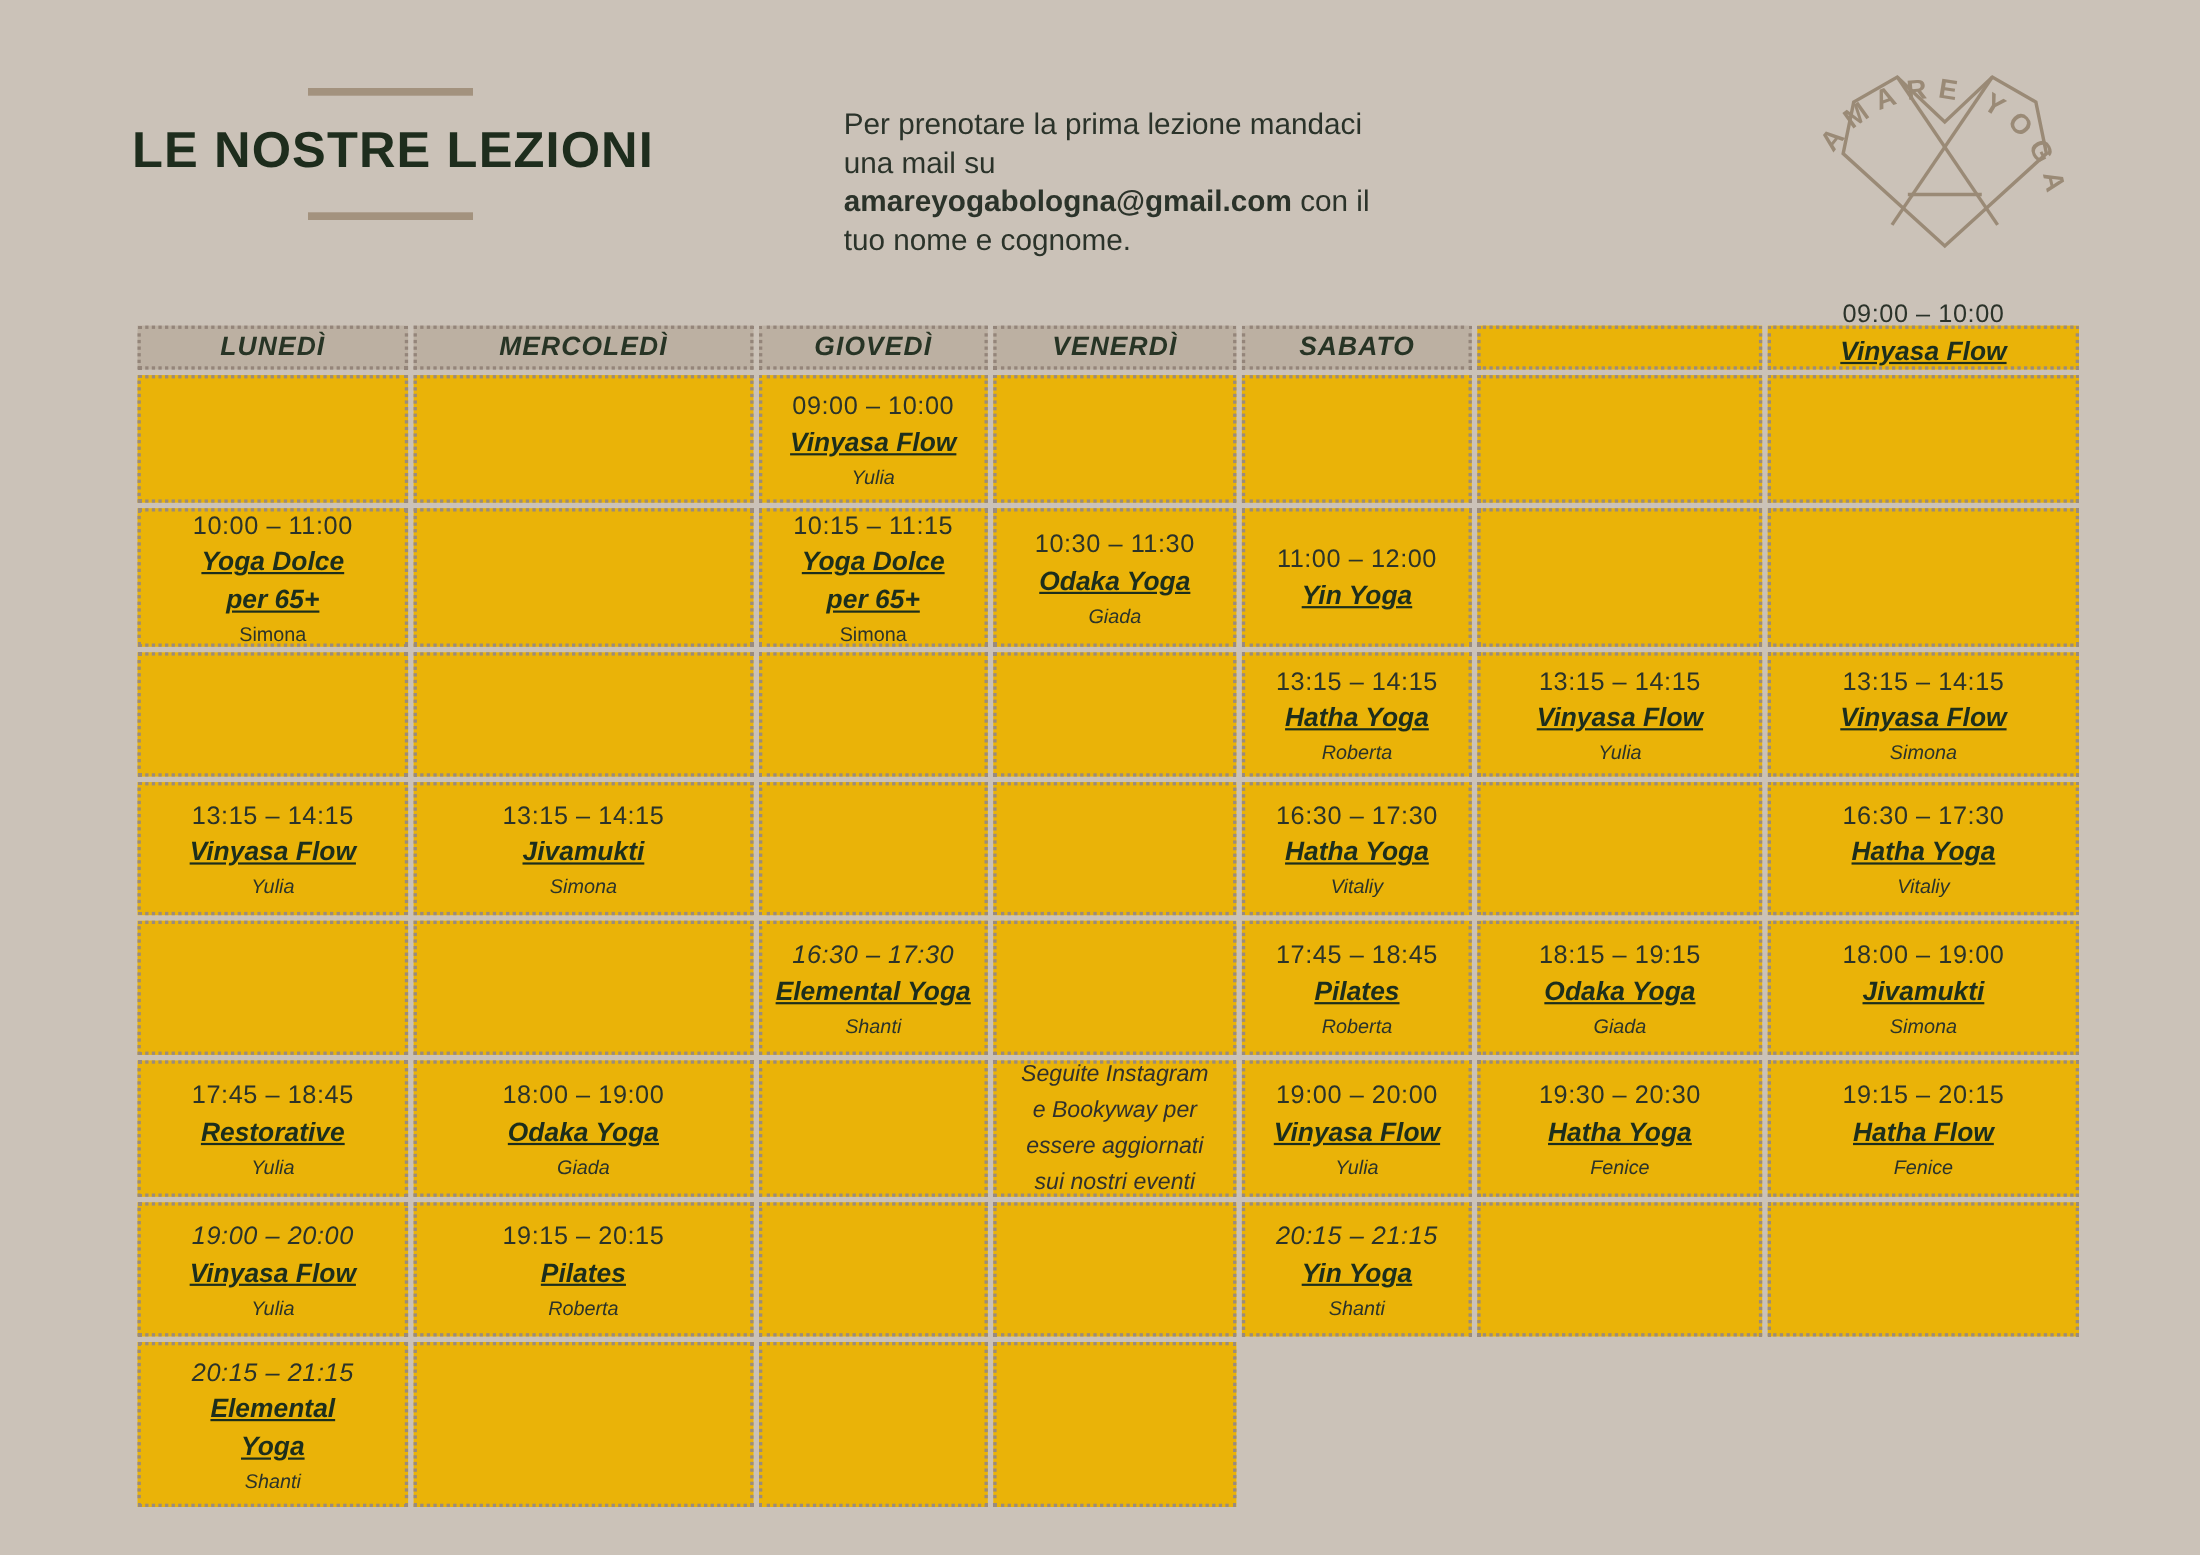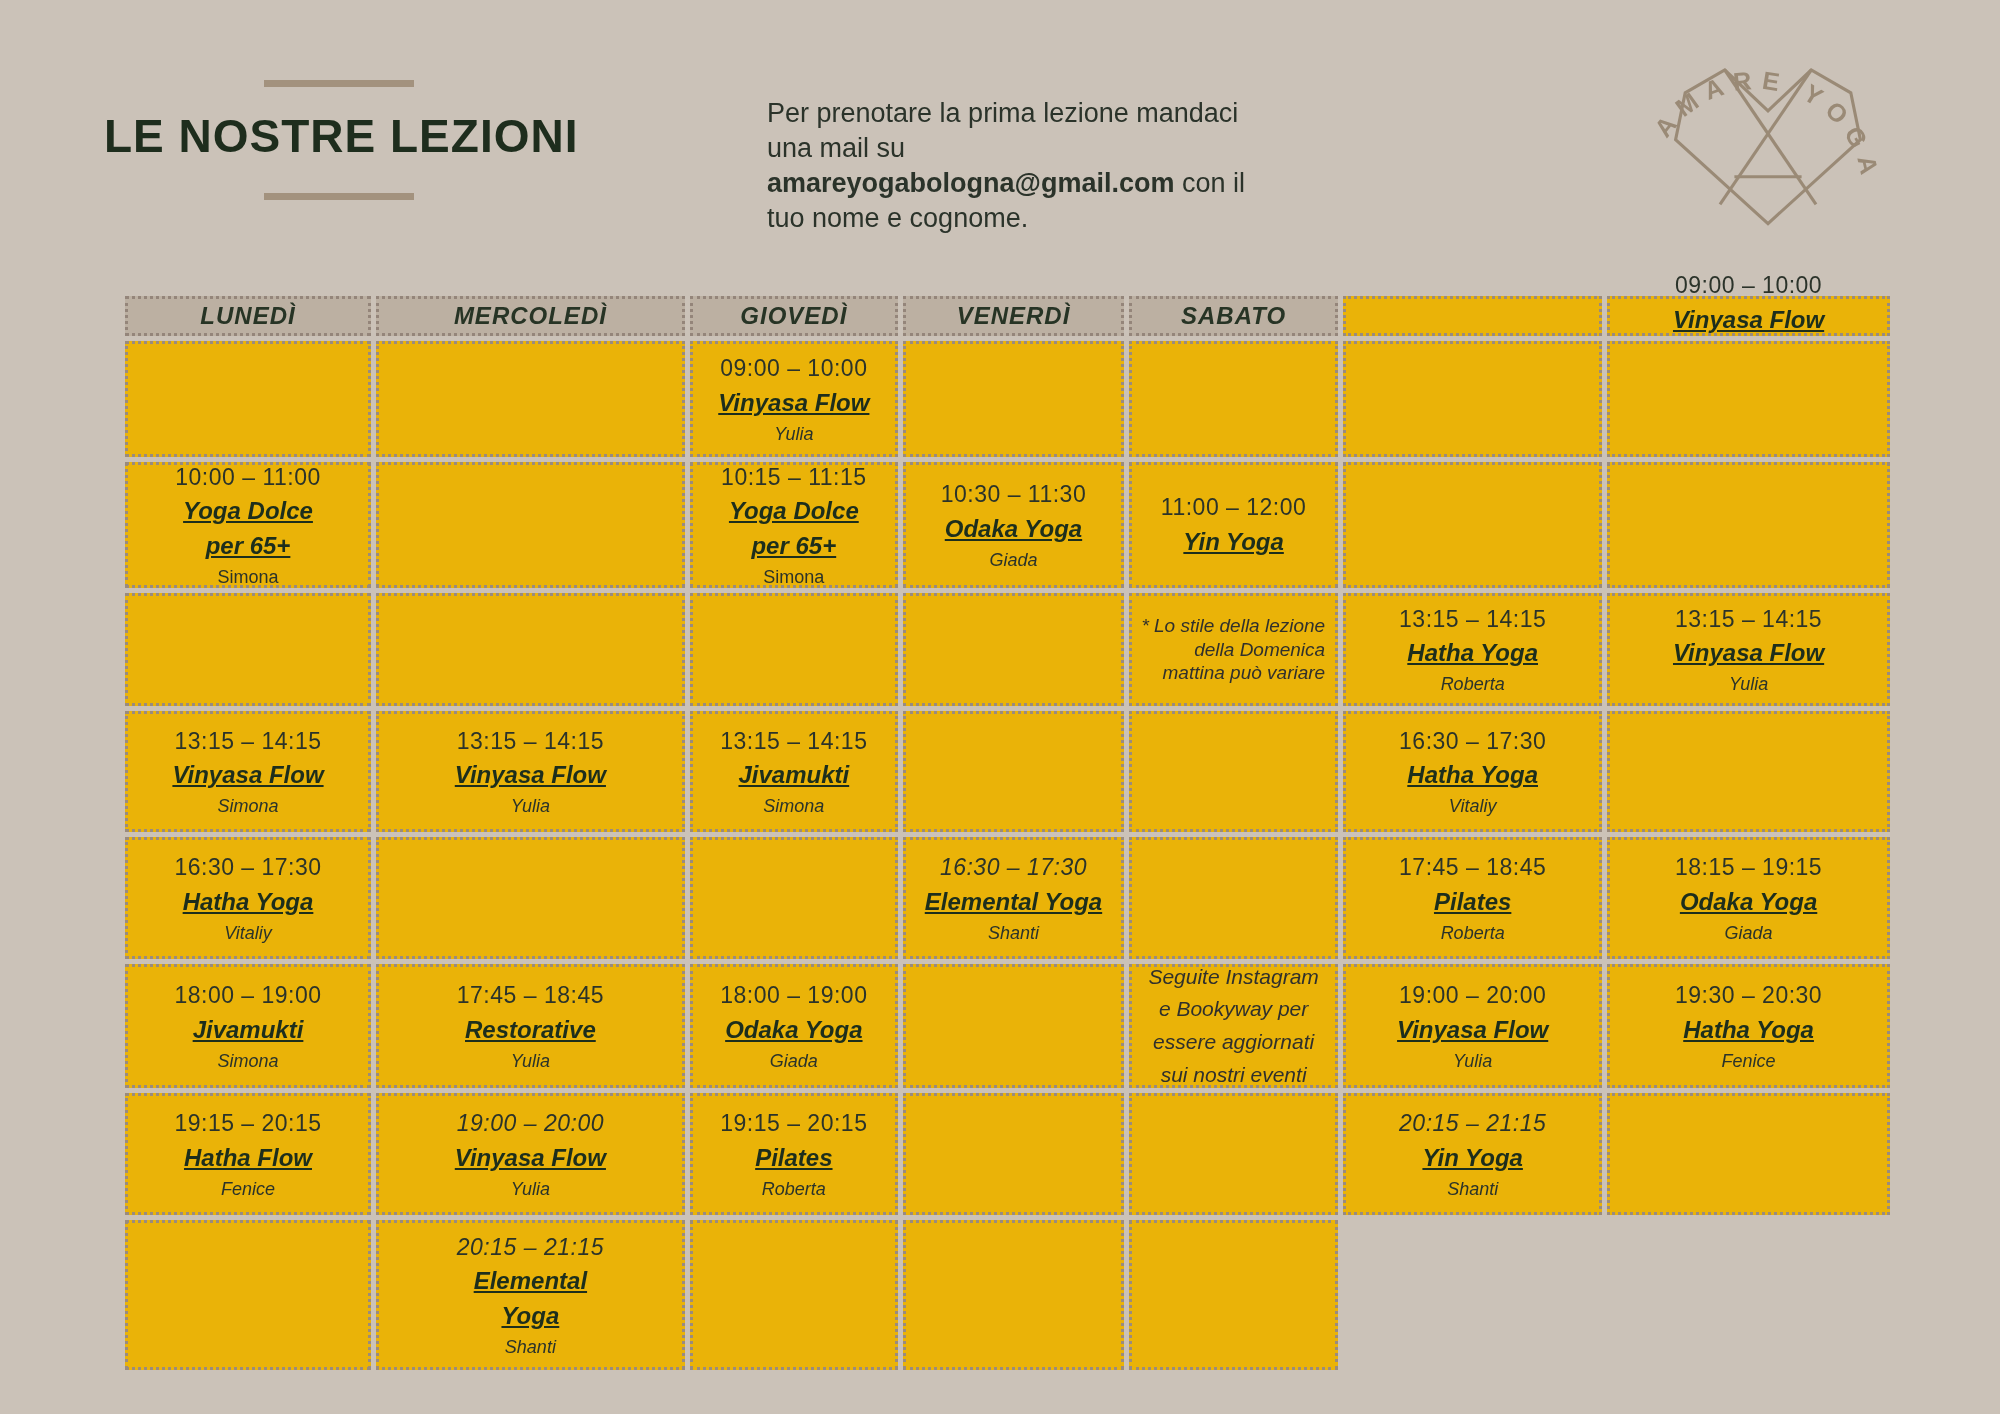--- a/index.html
+++ b/index.html
@@ -12,21 +12,21 @@
     position: relative;
     background: #cbc2b8;
     font-family: "Liberation Sans", sans-serif;
     color: #2b332a;
     overflow: hidden;
   }
 
   
   .title-block {
     position: absolute;
-    left: 104px;
+    left: 120px;
     top: 80px;
     width: 470px;
     text-align: center;
   }
   .accent-line {
     width: 150px;
     height: 7px;
     background: #a3927e;
     margin: 0 auto;
   }
@@ -208,23 +208,20 @@
     <div class="cell">
       <div class="time">11:00 – 12:00</div>
       <div class="class-name">Yin Yoga</div>
     </div>
     <div class="cell"></div>
     <div class="cell"></div>
     <div class="cell"></div>
     <div class="cell"></div>
     <div class="cell"></div>
     <div class="cell"></div>
-    <div class="cell align-right">
-      <div class="note">* Lo stile della lezione della Domenica mattina può variare</div>
-    </div>
     <div class="cell">
       <div class="time">13:15 – 14:15</div>
       <div class="class-name">Hatha Yoga</div>
       <div class="teacher">Roberta</div>
     </div>
     <div class="cell">
       <div class="time">13:15 – 14:15</div>
       <div class="class-name">Vinyasa Flow</div>
       <div class="teacher">Yulia</div>
     </div>

